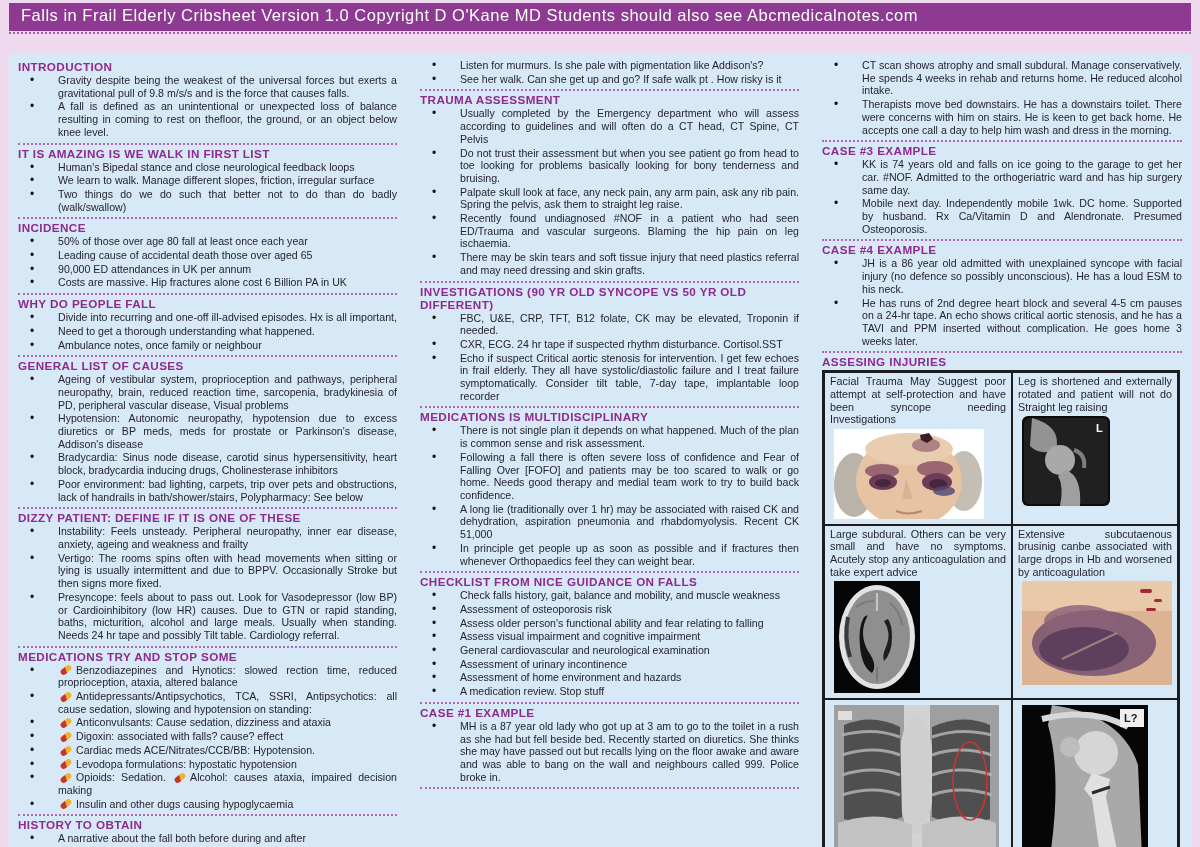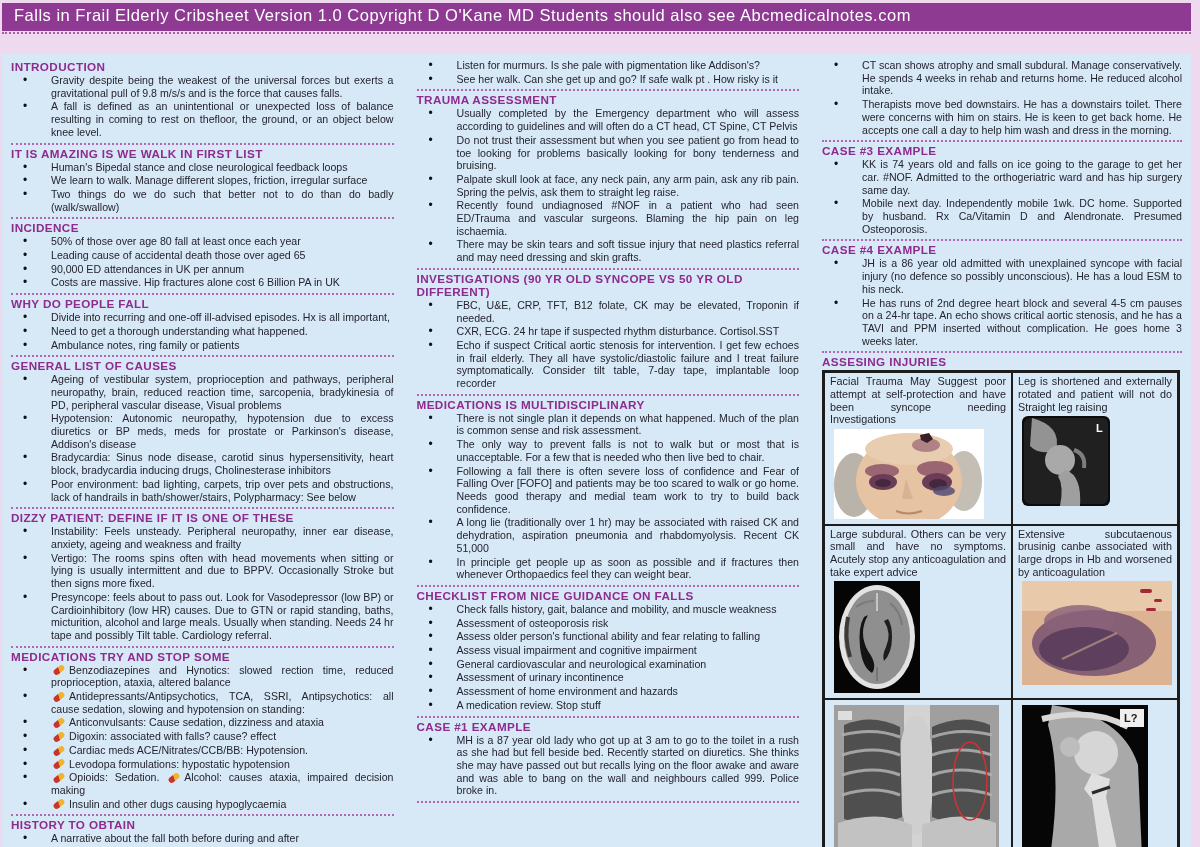--- a/index.html
+++ b/index.html
@@ -1,17 +1,17 @@
 <!DOCTYPE html>
 <html><head>
 <meta charset="utf-8">
 <style>
   html,body{margin:0;padding:0;background:#e9d2e9;}
   .page{position:relative;width:1200px;height:847px;box-sizing:border-box;
-        padding:3px 9px 7px 2px;background:#eed9ee;overflow:hidden;
+        padding:3px 9px 7px 9px;background:#eed9ee;overflow:hidden;
         font-family:"Liberation Sans",sans-serif;color:#24242e;}
   .titlebar{background:#8e3a92;color:#ffffff;font-size:16.5px;letter-spacing:.5px;
         padding:3px 12px 4px 12px;height:21px;white-space:nowrap;overflow:hidden;}
   .hrule{border-bottom:2px dotted #a75fa7;height:1px;}
   .cols{display:flex;gap:23px;background:#d7e8f7;box-sizing:border-box;
         padding:5px 9px 0 9px;height:calc(100% - 31px);overflow:hidden;margin-top:20px;}
   .col{flex:1 1 0;min-width:0;}
   .col.right{flex:0 0 360px;}
   .sec{border-bottom:2px dotted #b168b1;padding-bottom:3px;margin-bottom:2px;}
   .sec.nodot{border-bottom:none;}
@@ -75,21 +75,21 @@
             <li>Leading cause of accidental death those over aged 65</li>
             <li>90,000 ED attendances in UK per annum</li>
             <li>Costs are massive. Hip fractures alone cost 6 Billion PA in UK</li>
           </ul>
         </section>
         <section class="sec">
           <h2>WHY DO PEOPLE FALL</h2>
           <ul class="bullets">
             <li>Divide into recurring and one-off ill-advised episodes. Hx is all important,</li>
             <li>Need to get a thorough understanding what happened.</li>
-            <li>Ambulance notes, ring family or patients</li>
+            <li>Ambulance notes, once family or neighbour</li>
           </ul>
         </section>
         <section class="sec">
           <h2>GENERAL LIST OF CAUSES</h2>
           <ul class="bullets">
             <li>Ageing of vestibular system, proprioception and pathways, peripheral neuropathy, brain,  reduced reaction time, sarcopenia, bradykinesia of PD, peripheral vascular disease, Visual problems</li>
             <li>Hypotension: Autonomic neuropathy, hypotension due to excess diuretics or BP meds, meds for prostate or Parkinson's disease, Addison's disease</li>
             <li>Bradycardia: Sinus node disease, carotid sinus hypersensitivity, heart block, bradycardia inducing drugs, Cholinesterase inhibitors</li>
             <li>Poor environment: bad lighting, carpets, trip over pets and obstructions, lack of handrails in bath/shower/stairs, Polypharmacy: See below</li>
           </ul>
@@ -146,21 +146,20 @@
           <ul class="bullets">
             <li>FBC, U&amp;E, CRP, TFT, B12 folate, CK may be elevated, Troponin if needed.</li>
             <li>CXR, ECG. 24 hr tape if suspected rhythm disturbance. Cortisol.SST</li>
             <li>Echo if suspect Critical aortic stenosis for intervention. I get few echoes in frail elderly. They all have systolic/diastolic failure and I treat failure symptomatically. Consider tilt table, 7-day tape, implantable loop recorder</li>
           </ul>
         </section>
         <section class="sec">
           <h2>MEDICATIONS IS MULTIDISCIPLINARY</h2>
           <ul class="bullets">
             <li>There is not single plan it depends on what happened. Much of the plan is common sense and risk assessment.</li>
-            <li>The only way to prevent falls is not to walk but or most that is unacceptable. For a few that is needed who then live bed to chair.</li>
             <li>Following a fall there is often severe loss of confidence and Fear of Falling Over [FOFO] and patients may be too scared to walk or go home. Needs good therapy and medial team work to try to build back confidence.</li>
             <li>A long lie (traditionally over 1 hr) may be associated with raised CK and dehydration, aspiration pneumonia and rhabdomyolysis. Recent CK 51,000</li>
             <li>In principle get people up as soon as possible and if fractures then whenever Orthopaedics feel they can weight bear.</li>
           </ul>
         </section>
         <section class="sec">
           <h2>CHECKLIST FROM NICE GUIDANCE ON FALLS</h2>
           <ul class="bullets">
             <li>Check falls history, gait, balance and mobility, and muscle weakness</li>
             <li>Assessment of osteoporosis risk</li>

